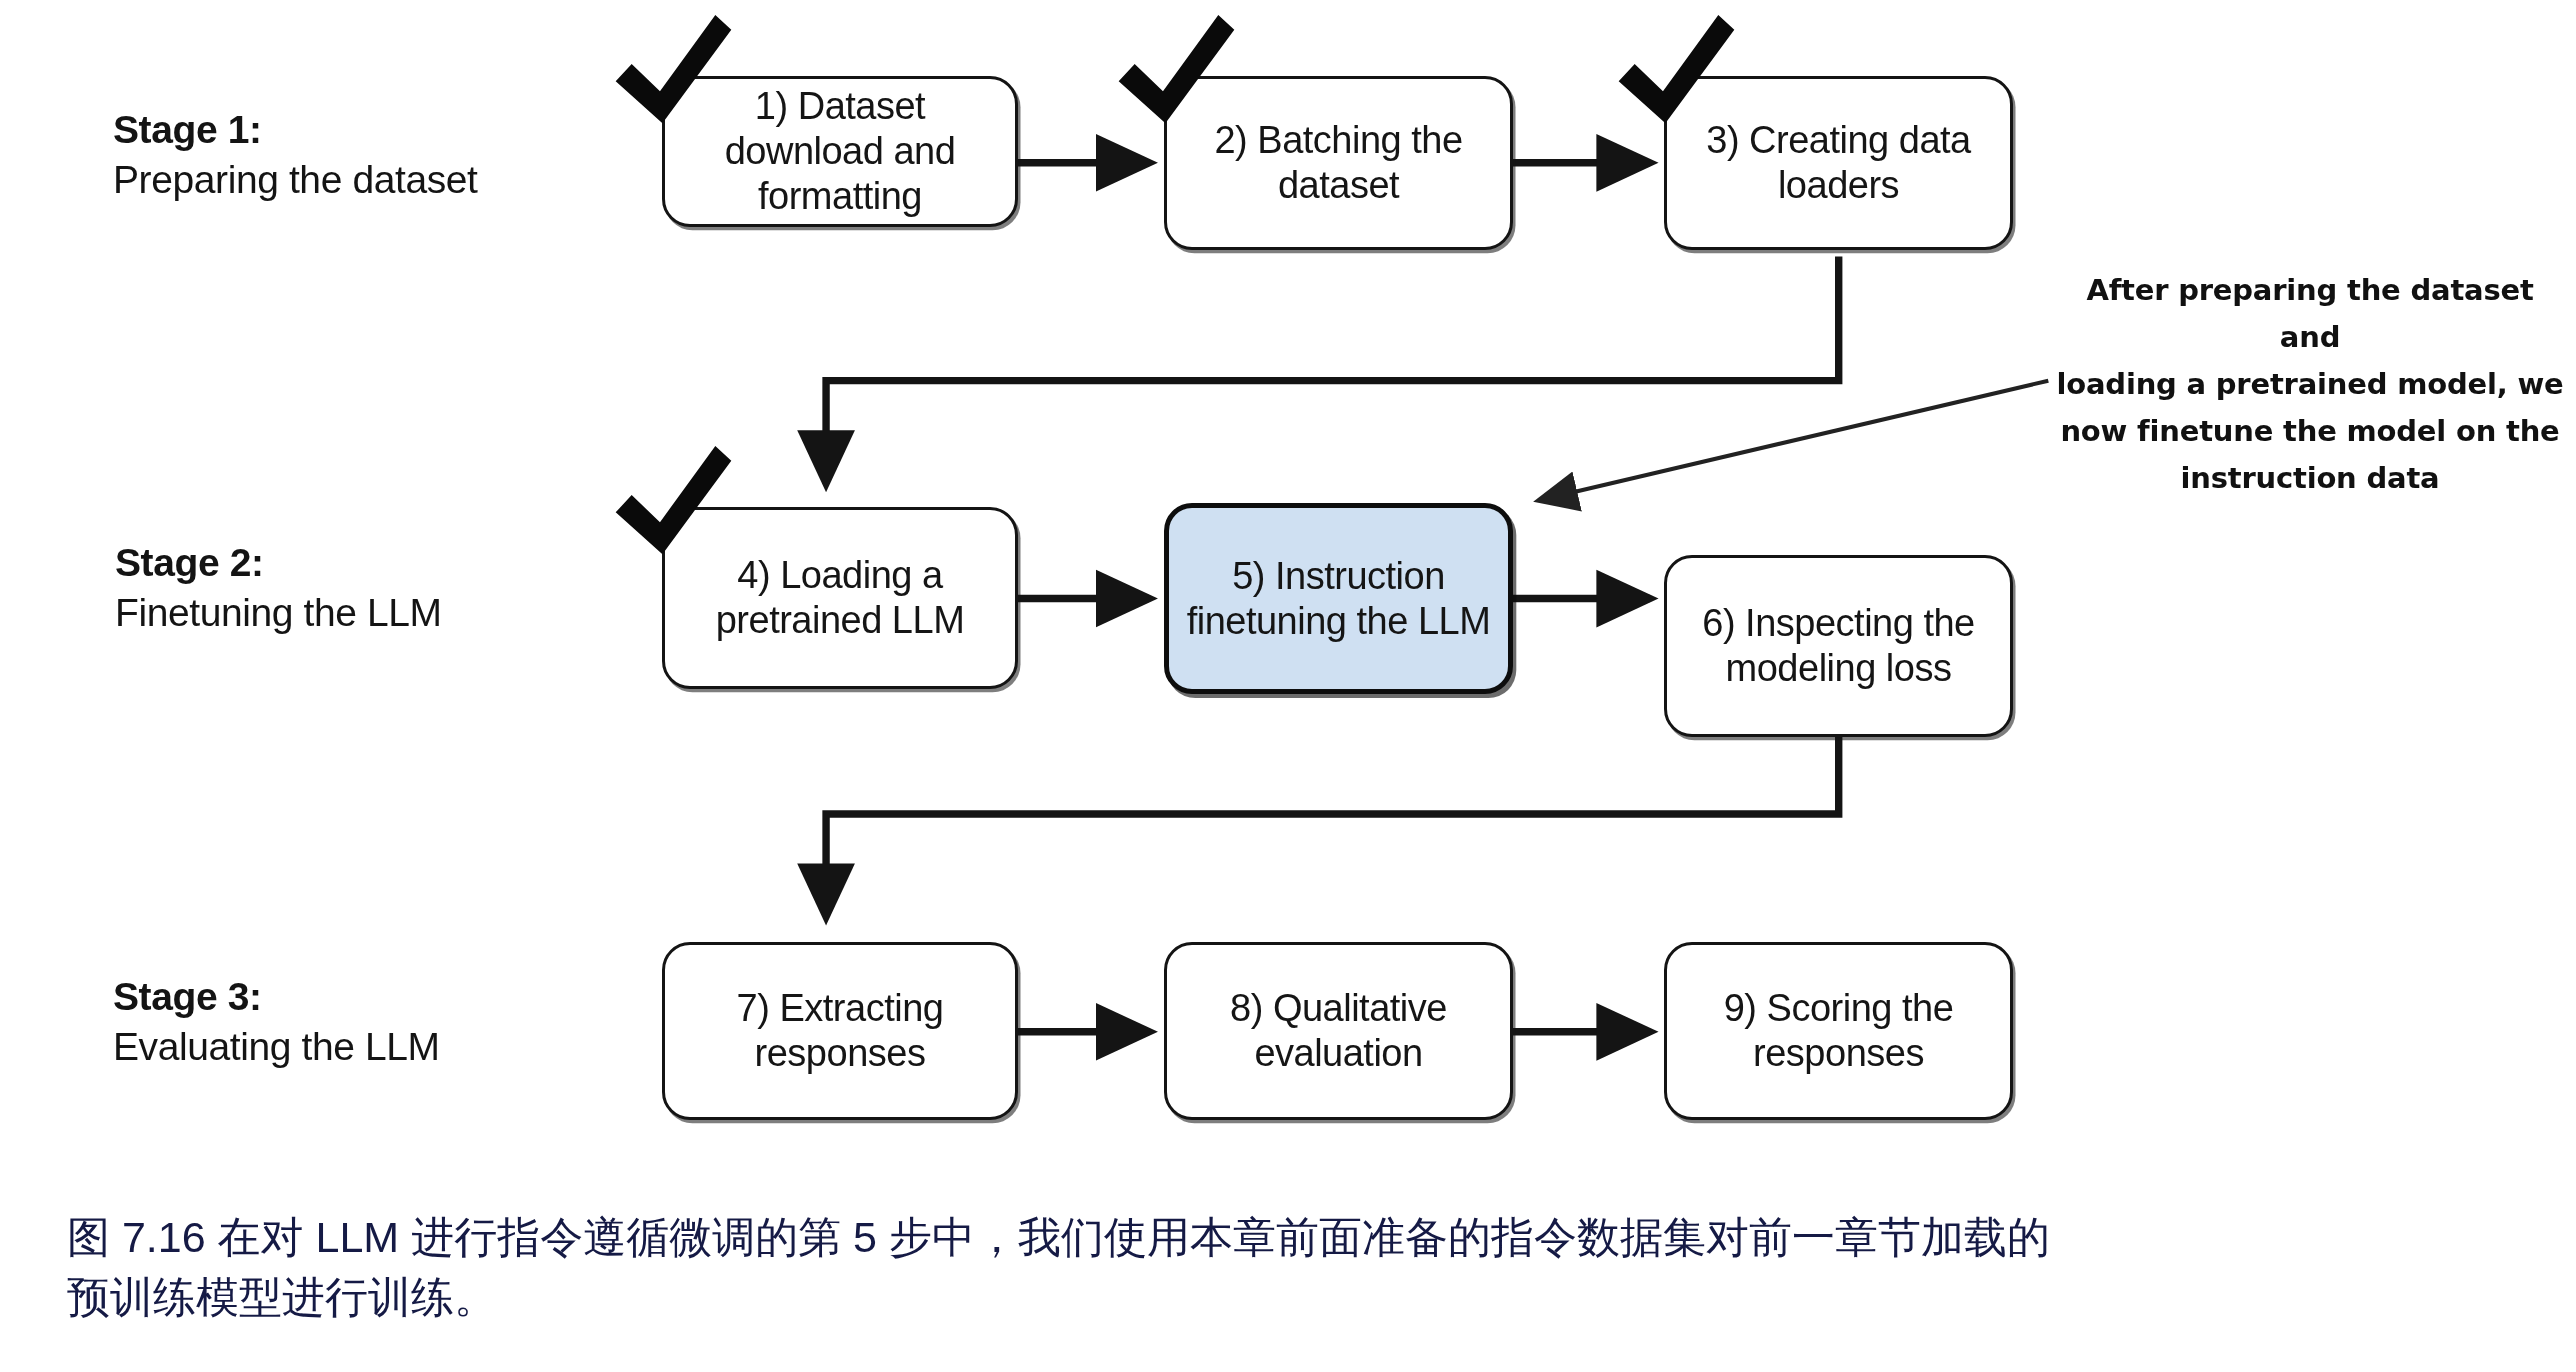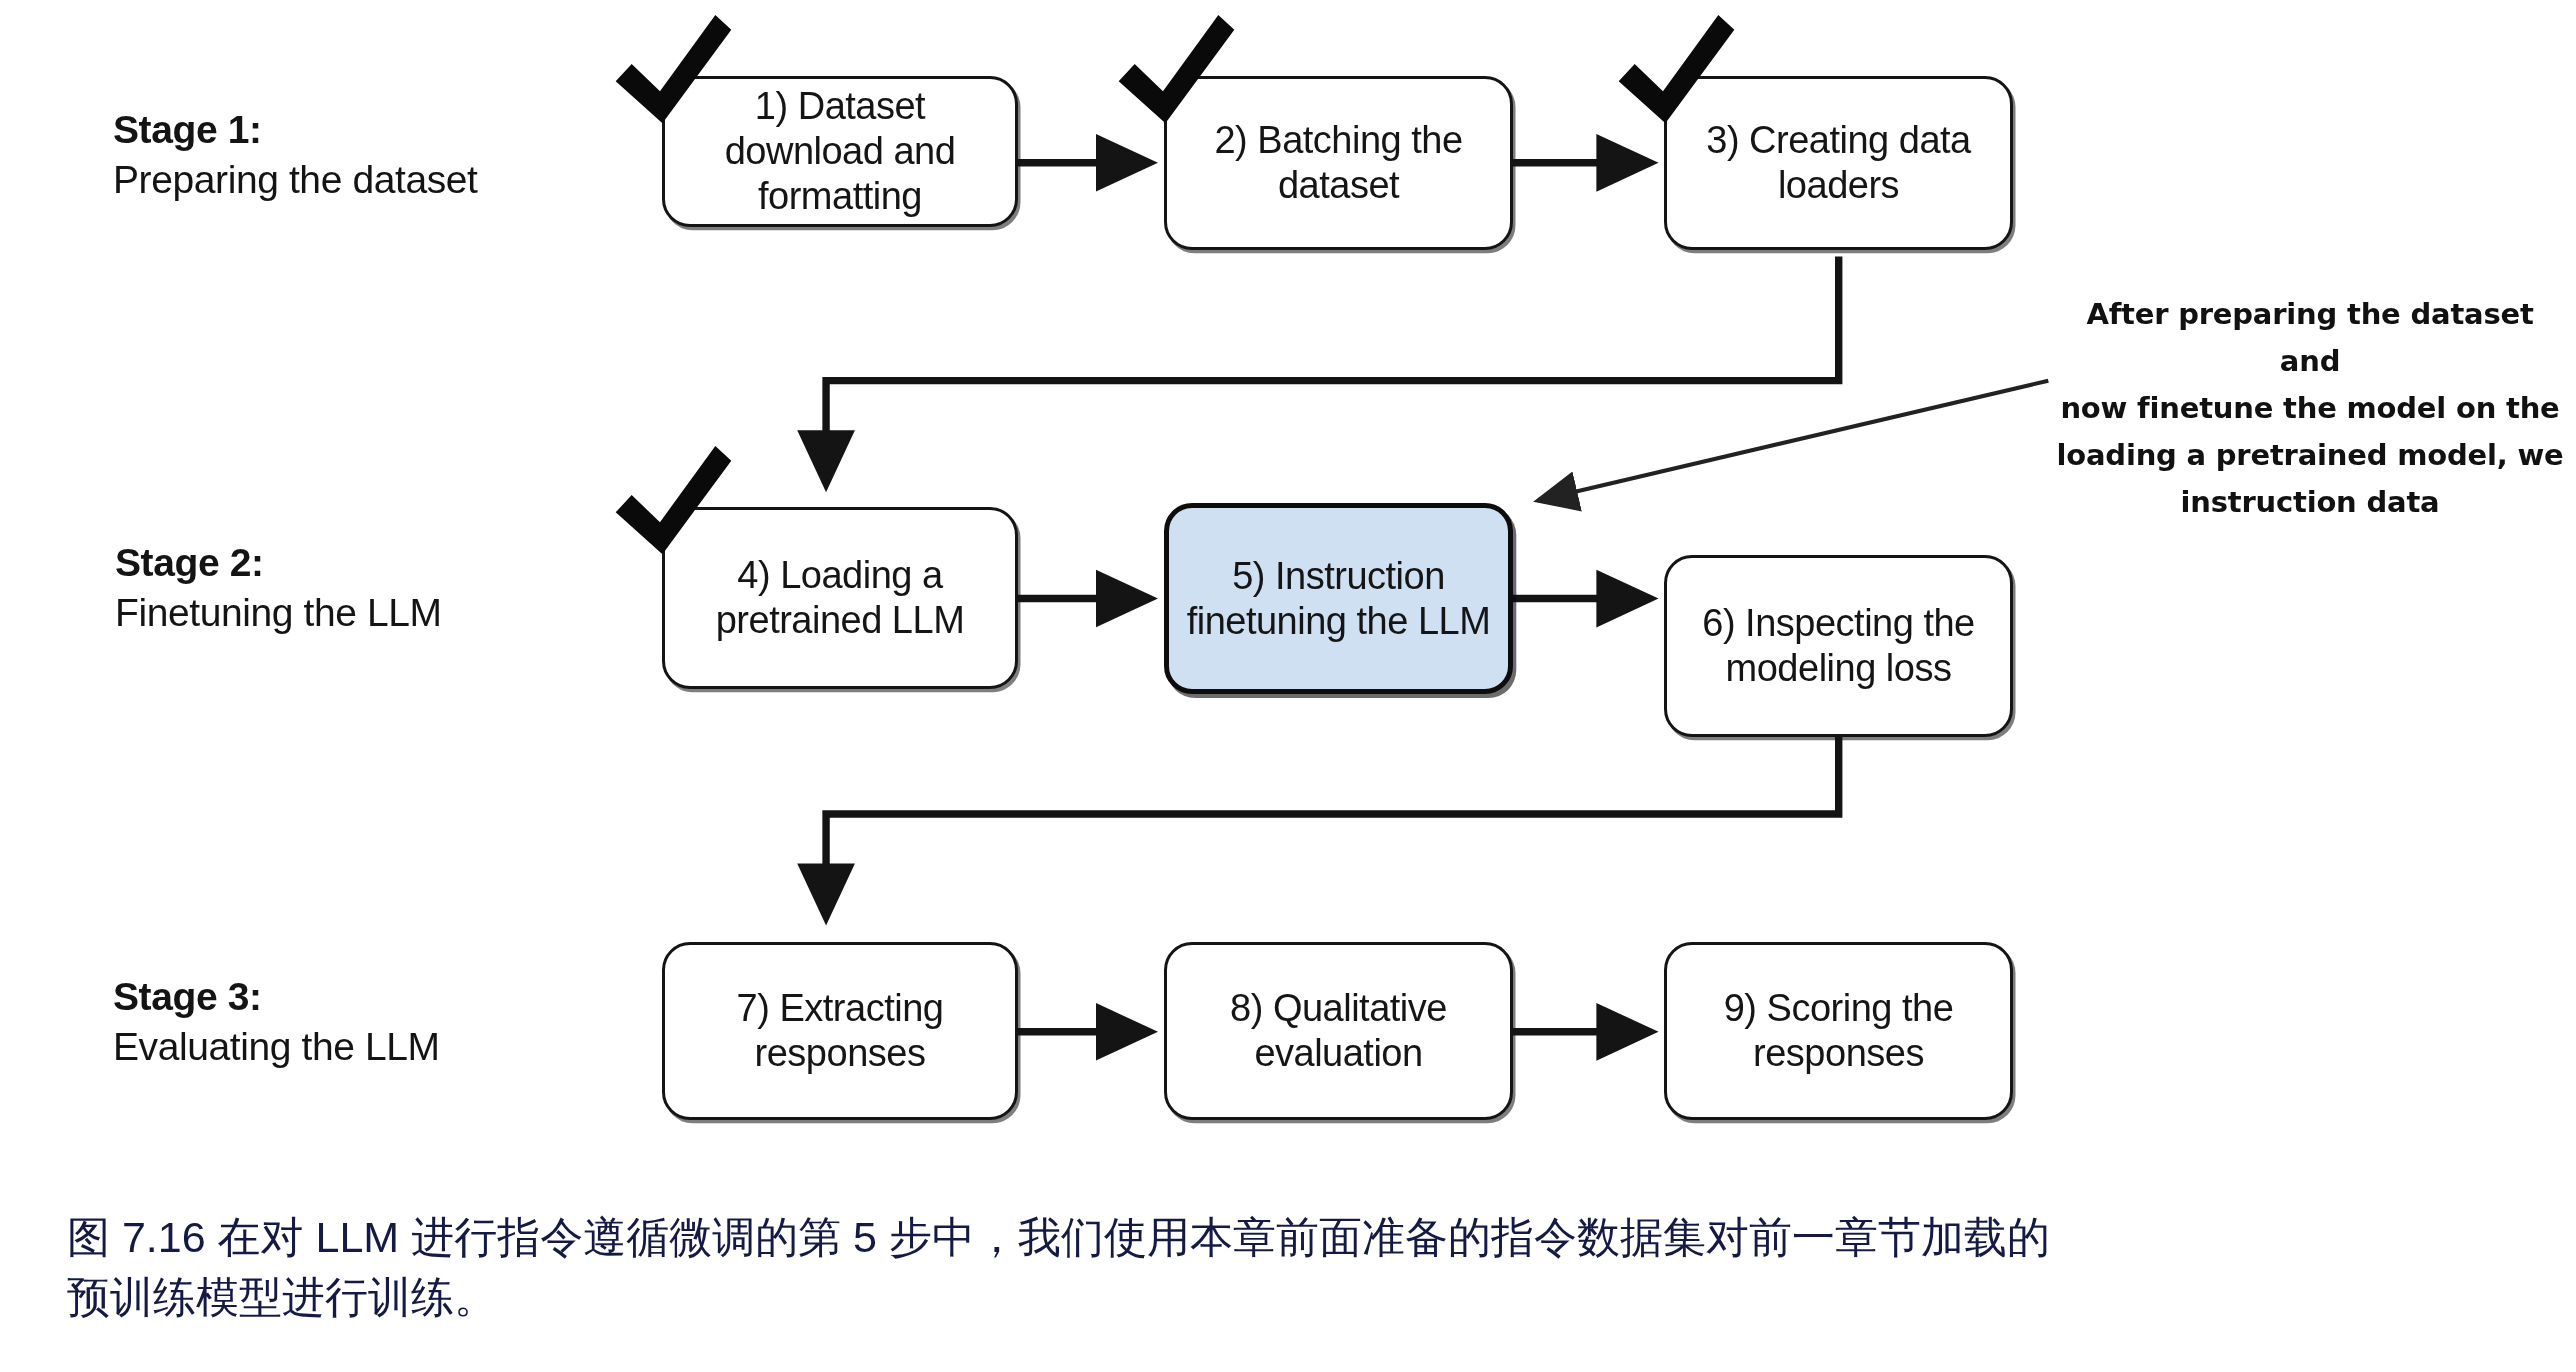--- a/index.html
+++ b/index.html
@@ -28,21 +28,21 @@
   
   .check{position:absolute;width:123px;height:123px;pointer-events:none;}
   .check svg{display:block;width:123px;height:123px;}
 
   
   #wires{position:absolute;left:0;top:0;width:2576px;height:1373px;overflow:visible;}
 
   
   .annotation{position:absolute;text-align:center;font-weight:bold;
       font-size:29px;line-height:1.62;letter-spacing:-0.2px;color:#111;
-      font-family:"DejaVu Sans","Liberation Sans",sans-serif;margin-top:24px;}
+      font-family:"DejaVu Sans","Liberation Sans",sans-serif;}
 
   
   .caption{position:absolute;font-size:43px;line-height:1.40;color:#151a45;
       letter-spacing:0px;font-family:"Liberation Sans","DejaVu Sans",sans-serif;}
 </style>
 </head>
 <body>
 
 <div id="figure">
 
@@ -139,22 +139,22 @@
     </svg>
   </div>
   <div class="check" style="left:612px;top:441px;">
     <svg viewBox="0 0 100 100" aria-hidden="true">
       <path d="M3 58 L16 44 L39 66 L84 4 L97 16 L41 92 Z" fill="#0a0a0a"></path>
     </svg>
   </div>
 
   <div class="annotation" style="left:2055px;top:267px;width:510px;">
     <div>After preparing the dataset and</div>
+    <div>loading a pretrained model, we</div>
     <div>now finetune the model on the</div>
-    <div>loading a pretrained model, we</div>
     <div>instruction data</div>
   </div>
 
   <div class="caption" style="left:30px;top:1207px;width:2548px;margin-left:37px;">
     <div>图 7.16 在对 LLM 进行指令遵循微调的第 5 步中，我们使用本章前面准备的指令数据集对前一章节加载的</div>
     <div>预训练模型进行训练。</div>
   </div>
 
 </div>
 

